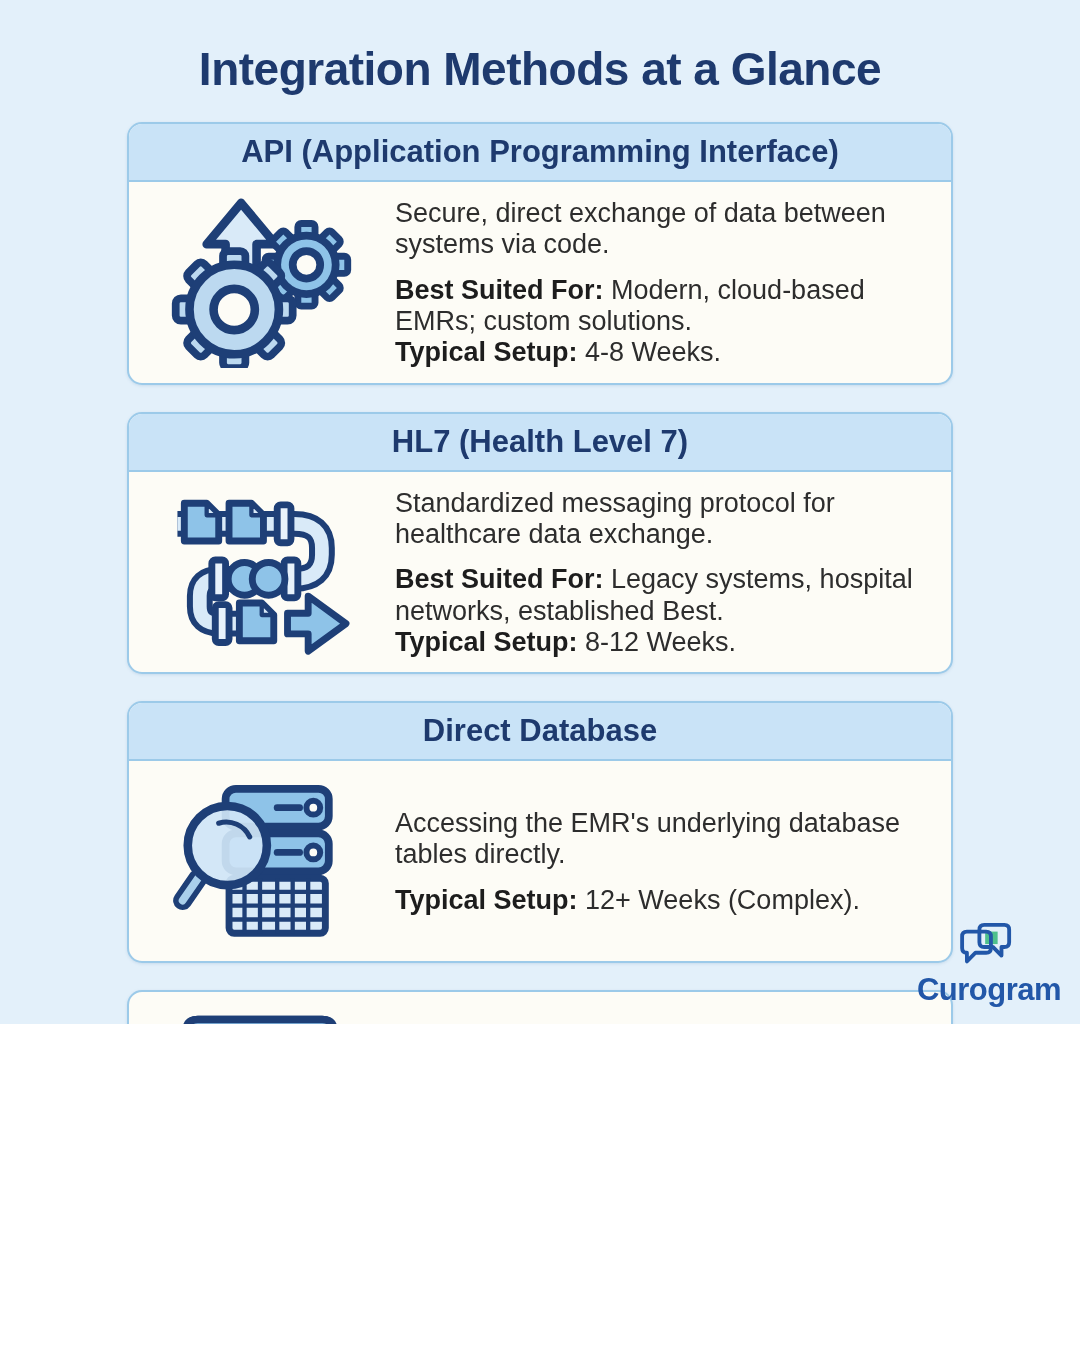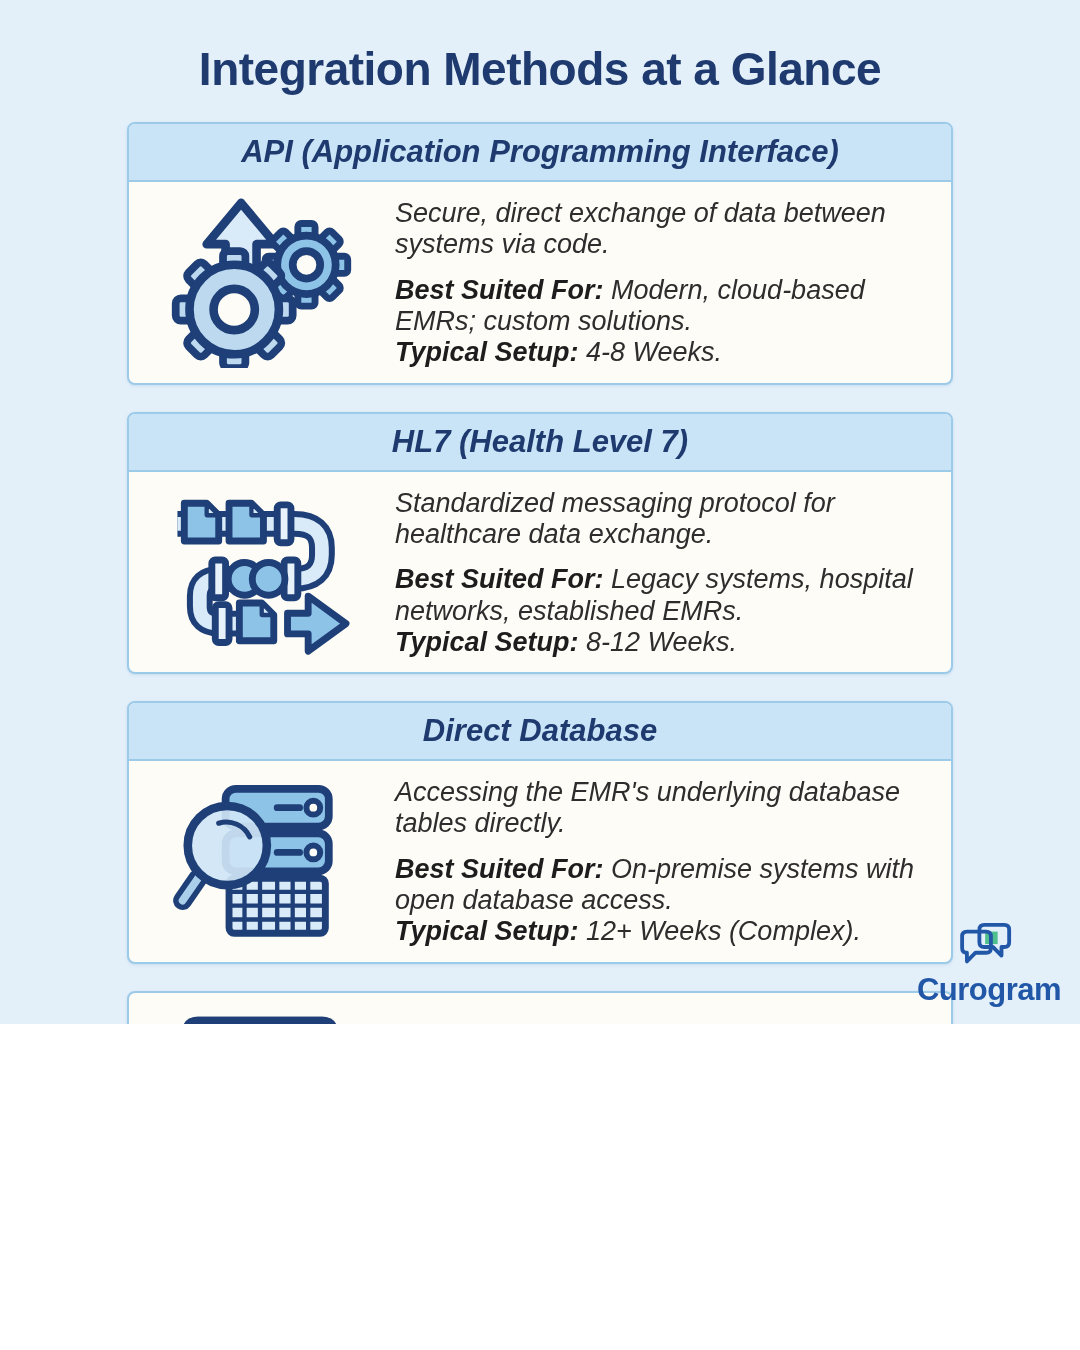--- a/index.html
+++ b/index.html
@@ -32,25 +32,24 @@
     letter-spacing:-0.5px;
     color:var(--navy);
   }
   .cards{
     width:826px;
     margin:26px auto 0 auto;
   }
   .card{
     background:var(--card-bg);
     border:2px solid var(--border);
-    border-radius:8px;
+    border-radius:15px;
     overflow:hidden;
     margin-bottom:27px;
     box-shadow:0 1px 3px rgba(120,160,200,0.25);
-    font-style:italic;
   }
   .card-header{
     background:var(--header-bg);
     border-bottom:2px solid var(--border);
     text-align:center;
     padding:10px 8px;
     font-size:31px;
     font-weight:bold;
     color:var(--navy);
   }
@@ -174,21 +173,21 @@
               <path d="M25,10 l7,7 h-7 z"></path>
               <path d="M51,10 l7,7 h-7 z"></path>
               <path d="M57,68 l7,7 h-7 z"></path>
             </g>
 
             <path d="M72,74 h12 v-10 l22,16 l-22,16 v-10 h-12 z" fill="#8ec3e8" stroke="#1e3f77" stroke-width="4" stroke-linejoin="round"></path>
           </svg>
         </div>
         <div class="card-text">
           <p class="desc">Standardized messaging protocol for healthcare data exchange.</p>
-          <p class="detail"><strong>Best Suited For:</strong> <span>Legacy systems, hospital networks, established EMRs.</span></p>
+          <p class="detail"><strong>Best Suited For:</strong> <span>Legacy systems, hospital networks, established Best.</span></p>
           <p class="detail"><strong>Typical Setup:</strong> <span>8-12 Weeks.</span></p>
         </div>
       </div>
     </div>
 
     <div class="card">
       <div class="card-header">Direct Database</div>
       <div class="card-body">
         <div class="icon-wrap">
           <svg width="178" height="172" viewBox="0 0 100 100">
@@ -213,21 +212,20 @@
             </g>
 
             <line x1="14" y1="60" x2="5" y2="73" stroke="#1e3f77" stroke-width="11" stroke-linecap="round"></line>
             <line x1="14" y1="60" x2="5" y2="73" stroke="#a9cfeb" stroke-width="4.5" stroke-linecap="round"></line>
             <circle cx="31" cy="41" r="23" fill="#cfe5f6" fill-opacity="0.92" stroke="#1e3f77" stroke-width="5"></circle>
             <path d="M26,28 a15,15 0 0 1 18,8" fill="none" stroke="#1e3f77" stroke-width="3" stroke-linecap="round"></path>
           </svg>
         </div>
         <div class="card-text">
           <p class="desc">Accessing the EMR's underlying database tables directly.</p>
-          <p class="detail"><strong>Best Suited For:</strong> <span>On-premise systems with open database access.</span></p>
           <p class="detail"><strong>Typical Setup:</strong> <span>12+ Weeks (Complex).</span></p>
         </div>
       </div>
     </div>
 
     <div class="card">
       <div class="card-body">
         <div class="icon-wrap">
           <svg width="178" height="168" viewBox="0 0 100 100">
 

